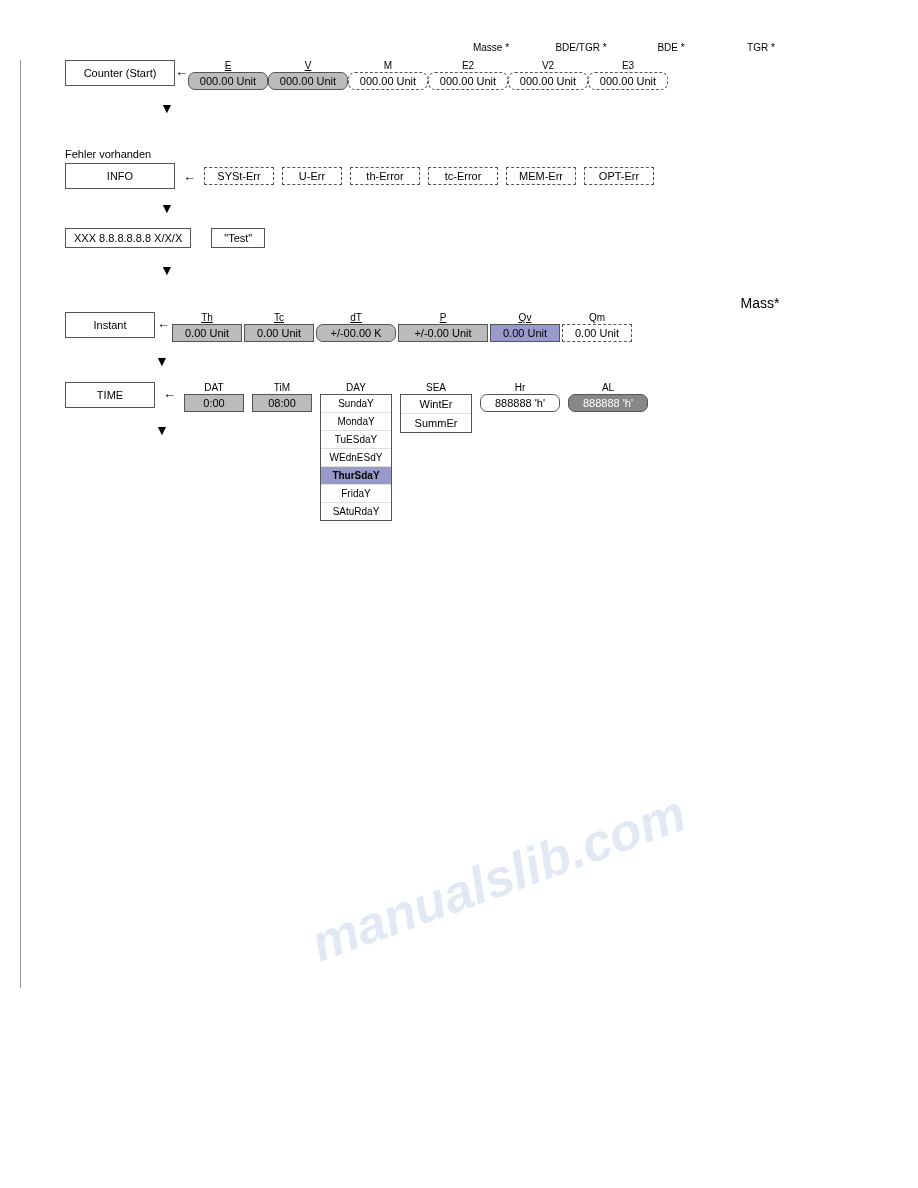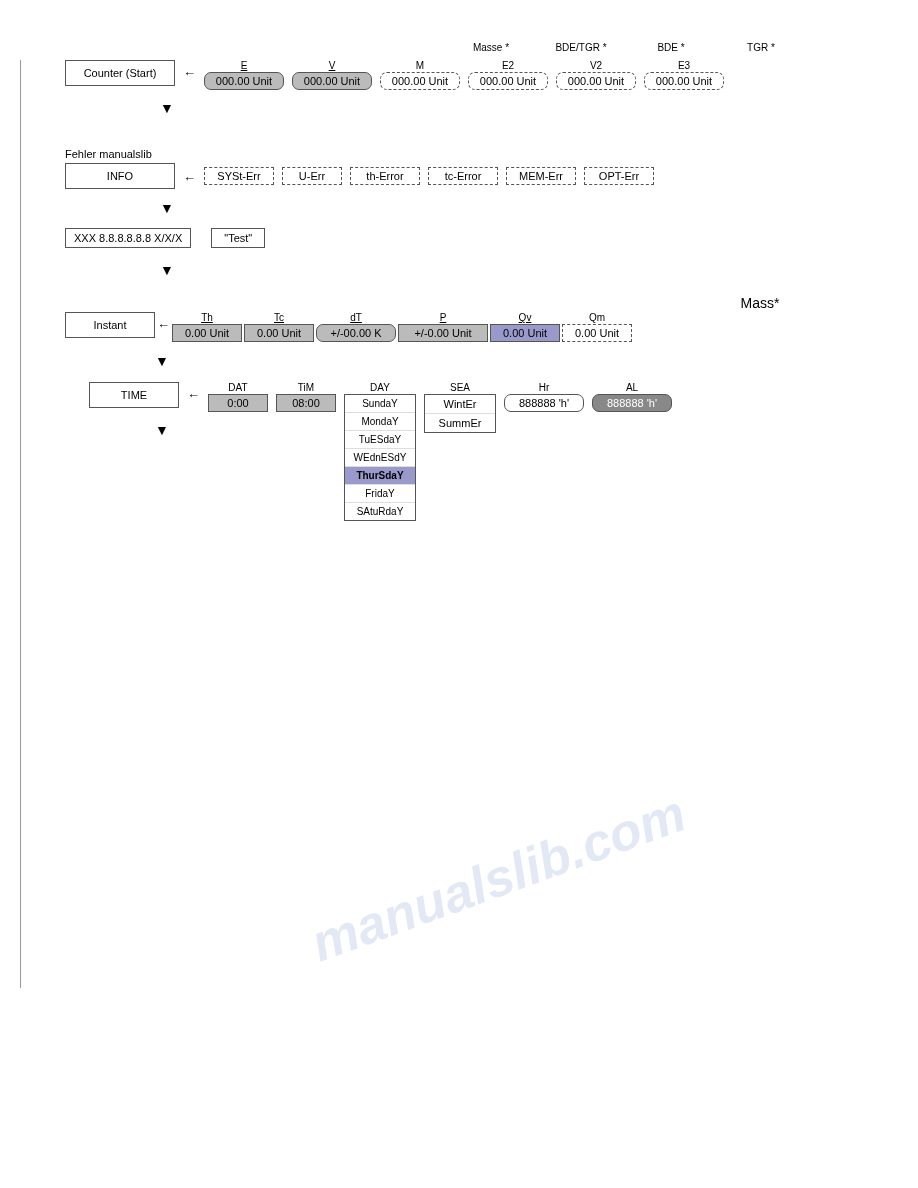--- a/index.html
+++ b/index.html
@@ -144,21 +144,21 @@
       <div class="row-label">BDE/TGR *</div>
     </div>
     <div style="width:88px; text-align:center; margin-left:2px;">
       <div class="row-label">BDE *</div>
     </div>
     <div style="width:88px; text-align:center; margin-left:2px;">
       <div class="row-label">TGR *</div>
     </div>
   </div>
 
-  <div style="position:absolute; top:60px; left:65px; display:flex; align-items:flex-start; gap:8px;">
+  <div style="position:absolute; top:60px; left:65px; display:flex; align-items:flex-start; ">
 
     <div style="width:110px; height:26px; display:flex; align-items:center; justify-content:center;" class="box-solid">
       <span>Counter (Start)</span>
     </div>
 
     <div style="margin-top:4px; font-size:13px;">←</div>
 
     <div class="col-2line">
       <div class="row-label underline">E</div>
       <div class="box-gray box-w80">
@@ -198,21 +198,21 @@
       <div class="row-label">E3</div>
       <div class="box-dashed box-w80">
         <span>000.00 Unit</span>
       </div>
     </div>
   </div>
 
   <div style="position:absolute; top:100px; left:160px; font-size:14px;">▼</div>
 
   <div style="position:absolute; top:148px; left:65px;">
-    <span>Fehler manualslib</span>
+    <span>Fehler vorhanden</span>
   </div>
 
   <div style="position:absolute; top:163px; left:65px; display:flex; align-items:center; gap:8px;">
 
     <div style="width:110px; height:26px; display:flex; align-items:center; justify-content:center;" class="box-solid">
       <span>INFO</span>
     </div>
 
     <div style="font-size:13px;">←</div>
 
@@ -306,21 +306,21 @@
       <div class="box-dashed box-w70">
         <span>0.00 Unit</span>
       </div>
     </div>
   </div>
 
   <div style="position:absolute; top:353px; left:155px; font-size:14px;">▼</div>
 
   <div style="position:absolute; top:382px; left:65px; display:flex; align-items:flex-start; gap:8px;">
 
-    <div style="width:90px; height:26px; display:flex; align-items:center; justify-content:center;margin-left:24px;" class="box-solid">
+    <div style="width:90px; height:26px; display:flex; align-items:center; justify-content:center;" class="box-solid">
       <span>TIME</span>
     </div>
 
     <div style="margin-top:4px; font-size:13px;">←</div>
 
     <div class="col-2line">
       <div class="row-label">DAT</div>
       <div class="box-gray box-w60">
         <span>0:00</span>
       </div>

